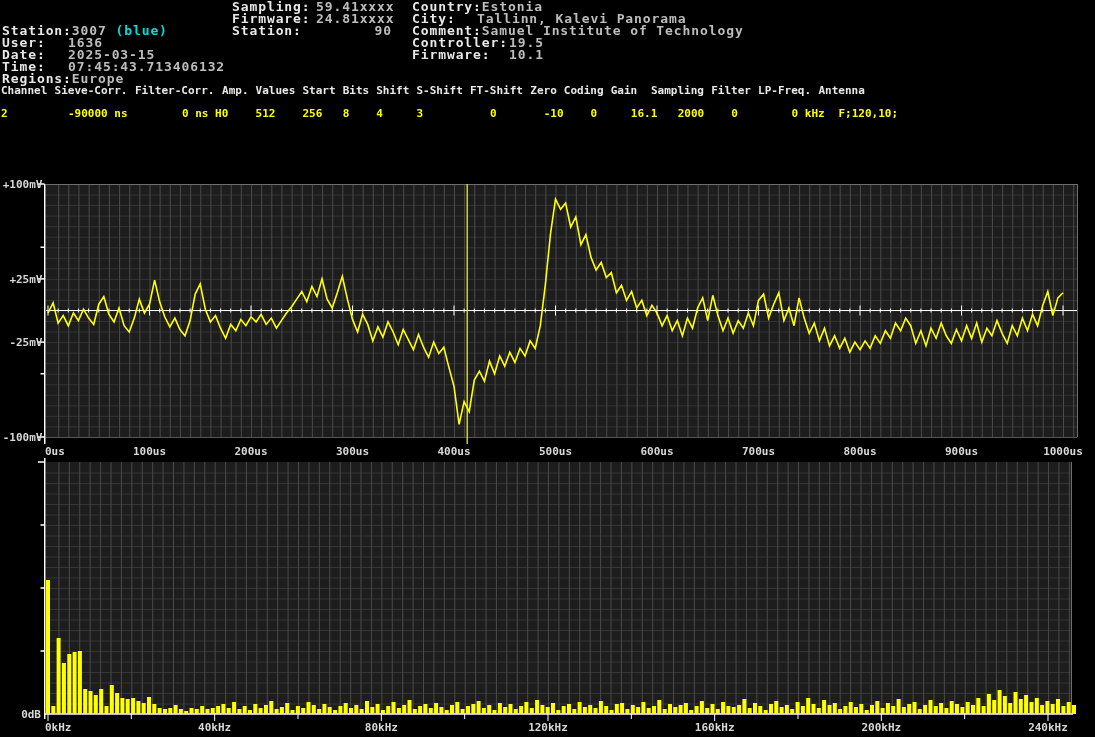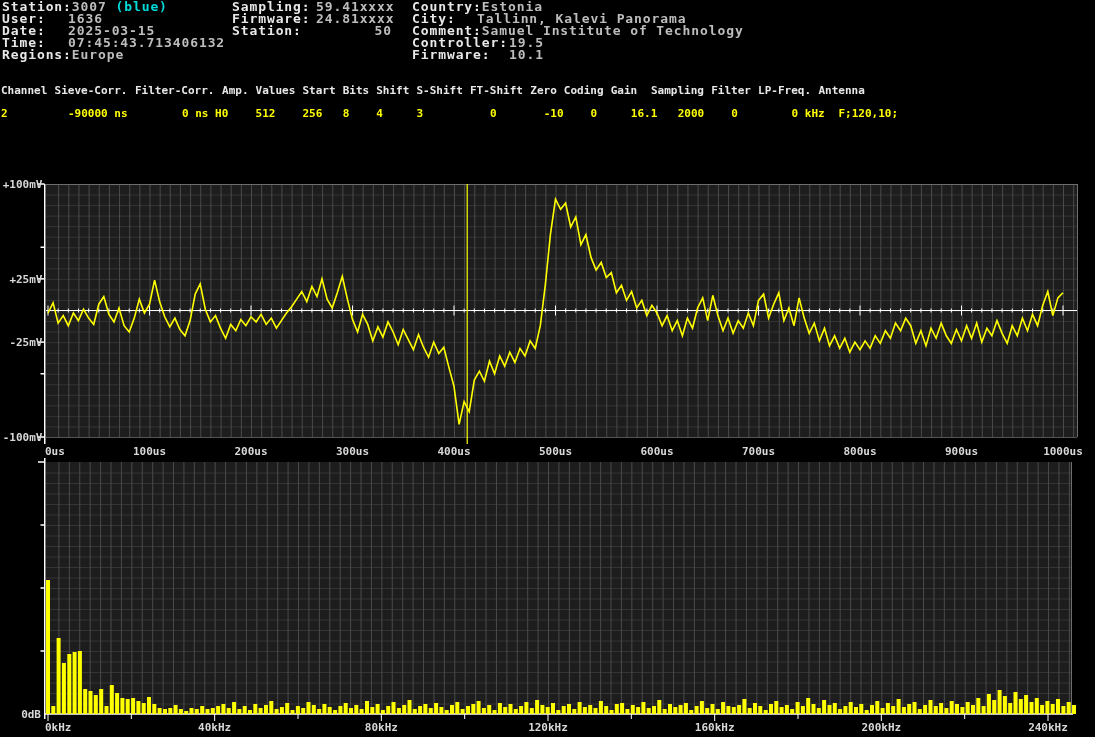--- a/index.html
+++ b/index.html
@@ -2,21 +2,21 @@
 <html><head>
 <meta charset="utf-8">
 <style>
   html,body{margin:0;padding:0;background:#000;}
   #screen{position:relative;width:1095px;height:737px;background:#000;overflow:hidden;
           font-family:"DejaVu Sans Mono",monospace;}
   
   .hdr{position:absolute;top:1px;left:0;font-size:13px;font-weight:bold;line-height:12px;
        letter-spacing:0.9px;white-space:pre;}
   .hcol{position:absolute;top:0;}
-  .c1{left:2px;} .c2{left:232px;} .c3{left:412px;}
+  .c1{left:2px;margin-top:24px;} .c2{left:232px;} .c3{left:412px;}
   .hrow{height:12px;}
   .lbl{display:inline-block;color:#e8e8e8;}
   .c1 .lbl{min-width:66px;} .c2 .lbl{min-width:84px;} .c3 .lbl{min-width:65px;}
   .c3 .lbl.wide{min-width:97px;}
   .val{color:#bdbdbd;}
   .c2 .val{display:inline-block;width:76px;text-align:right;}
   .accent{color:#00dcdc;}
   
   .tline{position:absolute;left:0;width:1095px;height:12px;font-size:11px;font-weight:bold;
          white-space:pre;}
@@ -31,21 +31,21 @@
   #wave-hit{left:46px;top:184px;width:1031px;height:253px;}
   #spec-hit{left:46px;top:462px;width:1025px;height:252px;}
 </style>
 </head>
 <body>
 
 <div id="screen">
 
   <div class="hdr">
     <div class="hcol c1" id="hcol1"><div class="hrow"><span class="lbl">Station:</span><span class="val">3007 </span><span class="accent">(blue)</span></div><div class="hrow"><span class="lbl">User:</span><span class="val">1636</span></div><div class="hrow"><span class="lbl">Date:</span><span class="val">2025-03-15</span></div><div class="hrow"><span class="lbl">Time:</span><span class="val">07:45:43.713406132</span></div><div class="hrow"><span class="lbl">Regions:</span><span class="val">Europe</span></div></div>
-    <div class="hcol c2" id="hcol2"><div class="hrow"><span class="lbl">Sampling:</span><span class="val">59.41xxxx</span></div><div class="hrow"><span class="lbl">Firmware:</span><span class="val">24.81xxxx</span></div><div class="hrow"><span class="lbl">Station:</span><span class="val">50</span></div></div>
+    <div class="hcol c2" id="hcol2"><div class="hrow"><span class="lbl">Sampling:</span><span class="val">59.41xxxx</span></div><div class="hrow"><span class="lbl">Firmware:</span><span class="val">24.81xxxx</span></div><div class="hrow"><span class="lbl">Station:</span><span class="val">90</span></div></div>
     <div class="hcol c3" id="hcol3"><div class="hrow"><span class="lbl">Country:</span><span class="val">Estonia</span></div><div class="hrow"><span class="lbl">City:</span><span class="val">Tallinn, Kalevi Panorama</span></div><div class="hrow"><span class="lbl">Comment:</span><span class="val">Samuel Institute of Technology</span></div><div class="hrow"><span class="lbl wide">Controller:</span><span class="val">19.5</span></div><div class="hrow"><span class="lbl wide">Firmware:</span><span class="val">10.1</span></div></div>
   </div>
 
   <div class="tline" id="tbl-head"><span style="left: 1px;">Channel</span><span style="left: 54.6px;">Sieve-Corr.</span><span style="left: 135px;">Filter-Corr.</span><span style="left: 222.1px;">Amp.</span><span style="left: 255.6px;">Values</span><span style="left: 302.5px;">Start</span><span style="left: 342.7px;">Bits</span><span style="left: 376.2px;">Shift</span><span style="left: 416.4px;">S-Shift</span><span style="left: 470px;">FT-Shift</span><span style="left: 530.3px;">Zero</span><span style="left: 563.8px;">Coding</span><span style="left: 610.7px;">Gain</span><span style="left: 650.9px;">Sampling</span><span style="left: 711.2px;">Filter</span><span style="left: 758.1px;">LP-Freq.</span><span style="left: 818.4px;">Antenna</span></div>
   <div class="tline" id="tbl-row"><span style="left: 1px;">2</span><span style="left: 68px;">-90000 ns</span><span style="left: 181.9px;">0 ns H0</span><span style="left: 255.6px;">512</span><span style="left: 302.5px;">256</span><span style="left: 342.7px;">8</span><span style="left: 376.2px;">4</span><span style="left: 416.4px;">3</span><span style="left: 490.1px;">0</span><span style="left: 543.7px;">-10</span><span style="left: 590.6px;">0</span><span style="left: 630.8px;">16.1</span><span style="left: 677.7px;">2000</span><span style="left: 731.3px;">0</span><span style="left: 791.6px;">0 kHz</span><span style="left: 838.5px;">F;120,10;</span></div>
 
   <svg id="charts-canvas" viewBox="0 0 1095 737" xmlns="http://www.w3.org/2000/svg">
       <g>
         <rect x="46" y="184" width="1031" height="253" fill="#1d1d1d"></rect>
       </g>

